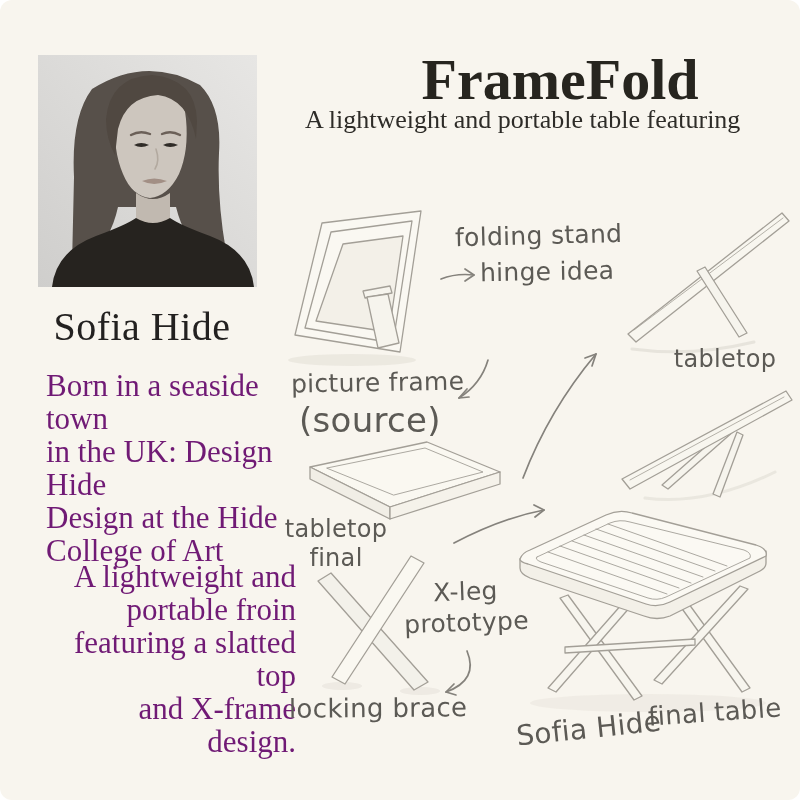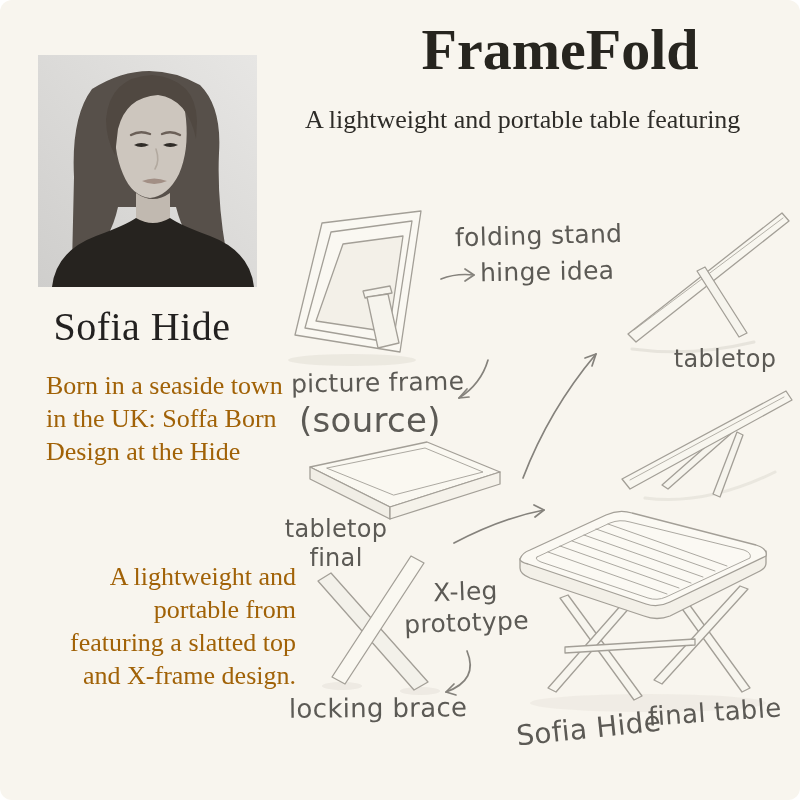--- a/index.html
+++ b/index.html
@@ -5,24 +5,24 @@
   html,body{margin:0;padding:0;background:#ffffff;}
   .canvas{
     position:relative;width:800px;height:800px;margin:0 auto;
     background:#f8f5ee;overflow:hidden;border-radius:12px;
     font-family:"Liberation Serif",serif;color:#2c2a26;
   }
   
   .photo-frame{position:absolute;left:38px;top:55px;width:219px;height:232px;background:#d8d7d5;}
   .name{position:absolute;left:22px;top:303px;width:240px;text-align:center;
         font-size:40px;letter-spacing:0.5px;color:#232120;}
-  .bio{position:absolute;left:46px;width:250px;font-size:26px;line-height:33px;color:#a16207;}
+  .bio{position:absolute;left:46px;width:250px;font-size:31px;line-height:33px;color:#701a75;}
   .bio1{top:369px;} .bio2{top:560px;text-align:right;}
   
-  .title{position:absolute;left:330px;top:16px;width:460px;text-align:center;
+  .title{position:absolute;left:330px;top:46px;width:460px;text-align:center;
          font-size:58px;font-weight:bold;color:#27251f;}
   .subtitle{position:absolute;left:305px;top:103px;width:480px;text-align:left;
             font-size:26px;line-height:34px;color:#2e2c28;}
   
   .sketch-layer{position:absolute;left:0;top:0;width:800px;height:800px;}
   
   .hand{position:absolute;font-family:"DejaVu Sans",sans-serif;color:#5c5a55;
         letter-spacing:0.3px;white-space:nowrap;}
   .hand.center{text-align:center;white-space:normal;}
   .lbl-folding{left:455px;top:221px;font-size:25px;transform:rotate(-1.5deg);}
@@ -69,27 +69,28 @@
       <path d="M104,126 Q116,121 129,126 Q116,132 104,126 Z" fill="#a28f85"></path>
 
       <path d="M14,232 Q18,196 58,181 Q88,170 98,163 Q115,173 132,163 Q142,170 172,181 Q212,196 216,232 Z" fill="#26231f"></path>
     </svg>
   </div>
 
   <div class="name">Sofia Hide</div>
 
   <div class="bio bio1">
     <div>Born in a seaside town</div>
-    <div>in the UK: Soffa Born</div>
+    <div>in the UK: Design Hide</div>
     <div>Design at the Hide</div>
+    <div>College of Art</div>
   </div>
 
   <div class="bio bio2">
     <div>A lightweight and</div>
-    <div>portable from</div>
+    <div>portable froin</div>
     <div>featuring a slatted top</div>
     <div>and X-frame design.</div>
   </div>
 
   <div class="title">FrameFold</div>
   <div class="subtitle">
     <div>A lightweight and portable table featuring</div>
   </div>
 
   <svg class="sketch-layer" viewBox="0 0 800 800">

